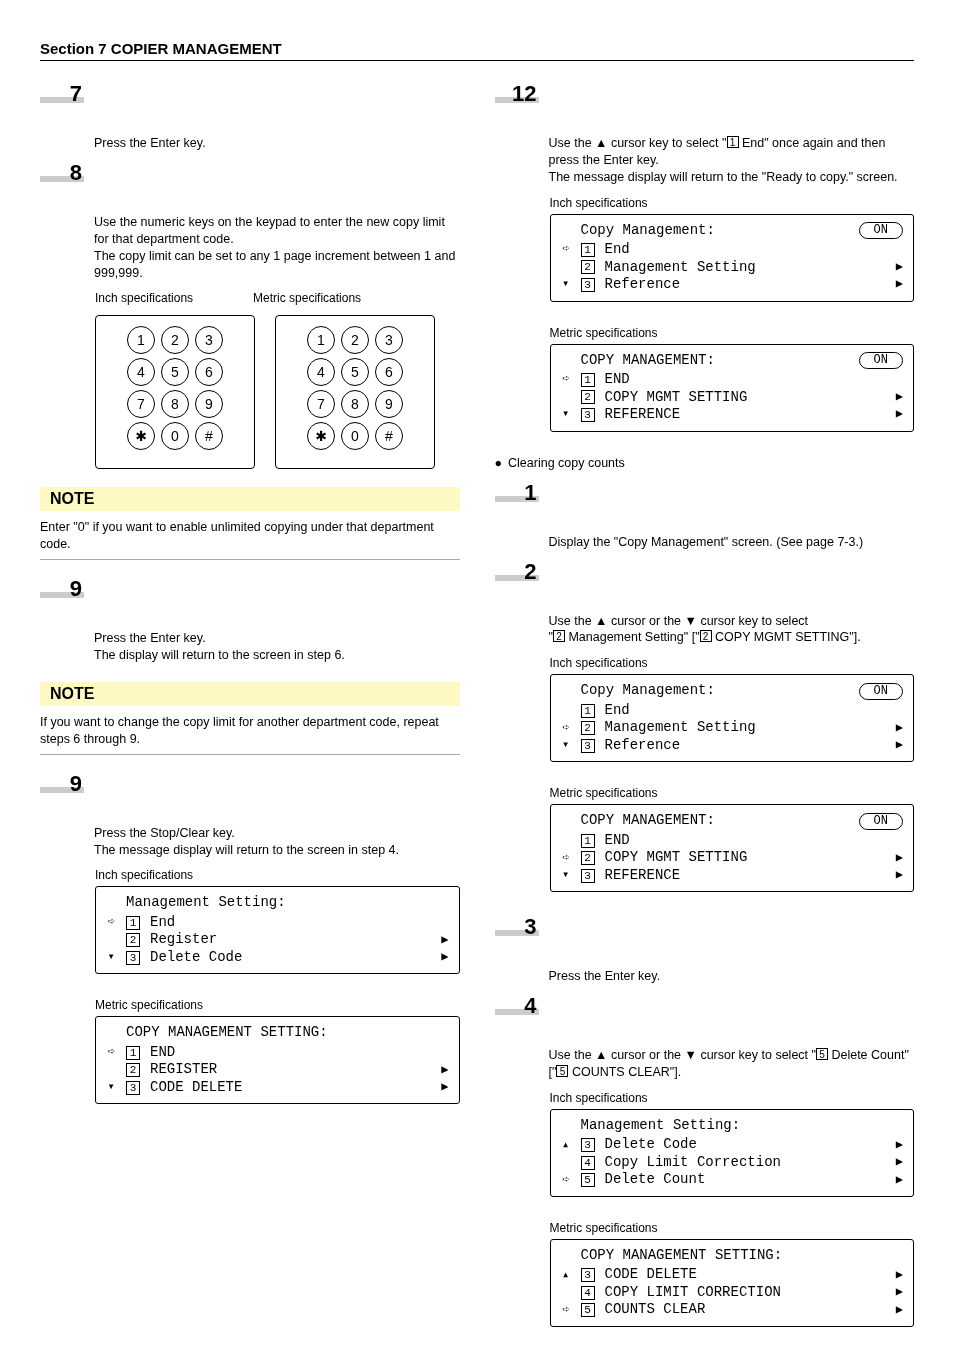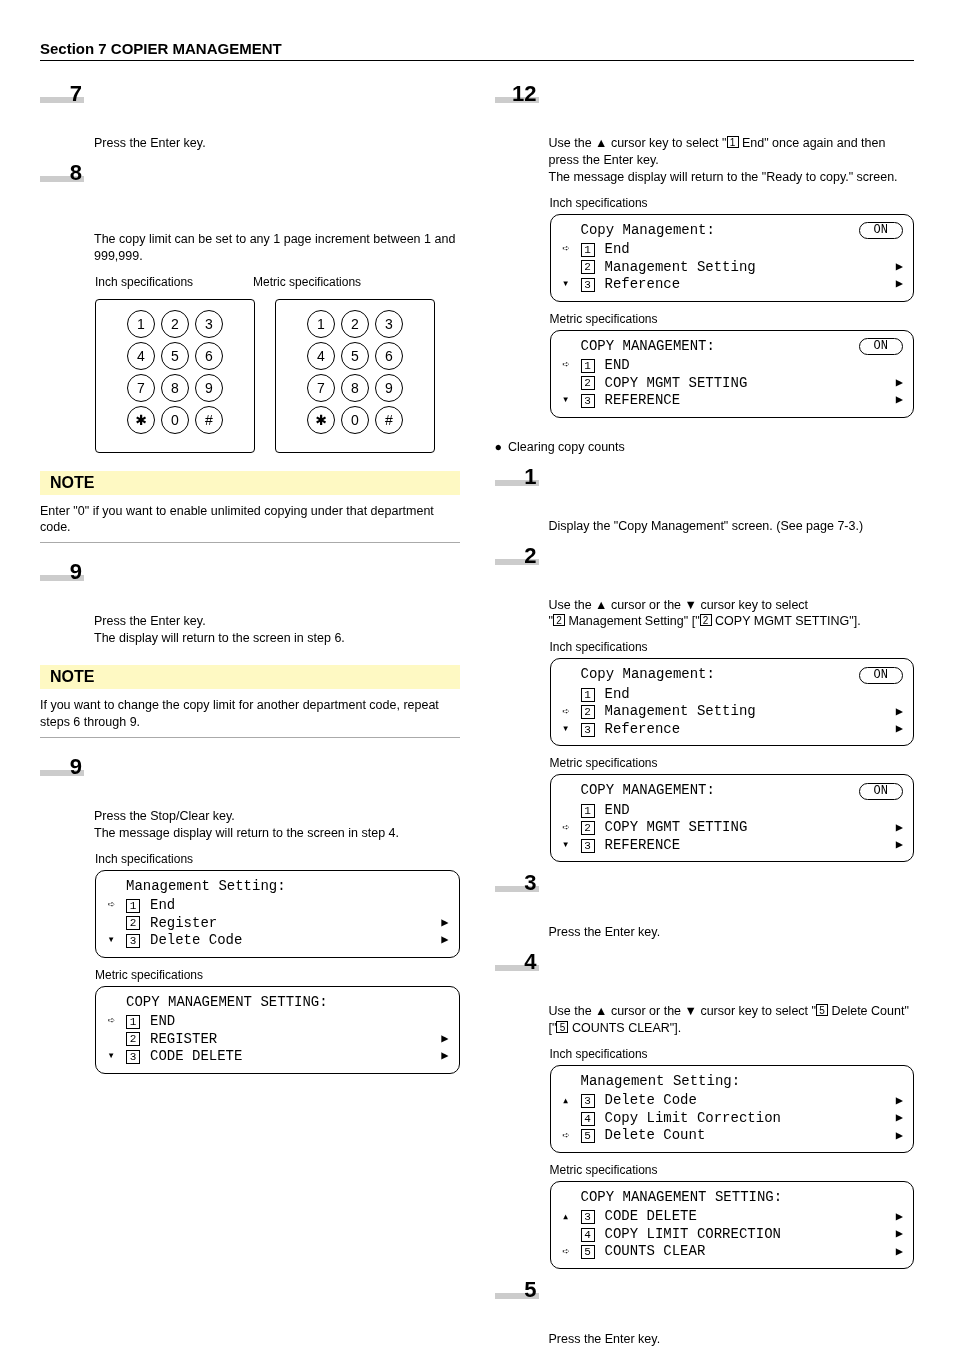--- a/index.html
+++ b/index.html
@@ -78,27 +78,27 @@
     border-top: 1.5px solid #aaa;
     margin: 6px 0 18px 0;
   }
   .spec-label {
     font-size: 12px;
     margin: 10px 0 4px 0;
     display:block;
   }
   .display-box {
     border: 1px solid #000;
-    border-radius: 10px;
+    border-radius: 3px;
     padding: 7px 10px 7px 6px;
     font-family: "Courier New", monospace;
     font-size: 14px;
     line-height: 1.25;
     position: relative;
-    margin-bottom: 10px;
+    margin-bottom: 24px;
   }
   .disp-title-row {
     display:flex;
     justify-content: space-between;
     align-items: center;
     margin-bottom: 2px;
     padding-left: 24px;
   }
   .on-badge {
     border: 1px solid #000;
@@ -198,21 +198,21 @@
           </div>
         <div class="step-text">Press the Enter key.</div>
       </div>
 
       <div class="step">
         <div class="stepnum-wrap">
             <span class="bar"></span>
             <span class="n">8</span>
           </div>
         <div class="step-text">
-          <br>
+          <span>Use the numeric keys on the keypad to enter the new copy limit for that department code.</span><br>
           <span>The copy limit can be set to any 1 page increment between 1 and 999,999.</span>
         </div>
       </div>
 
       <div class="spec-row-inline">
         <span>Inch specifications</span>
         <span>Metric specifications</span>
       </div>
       <div class="keypads">
         <div class="keypad">

